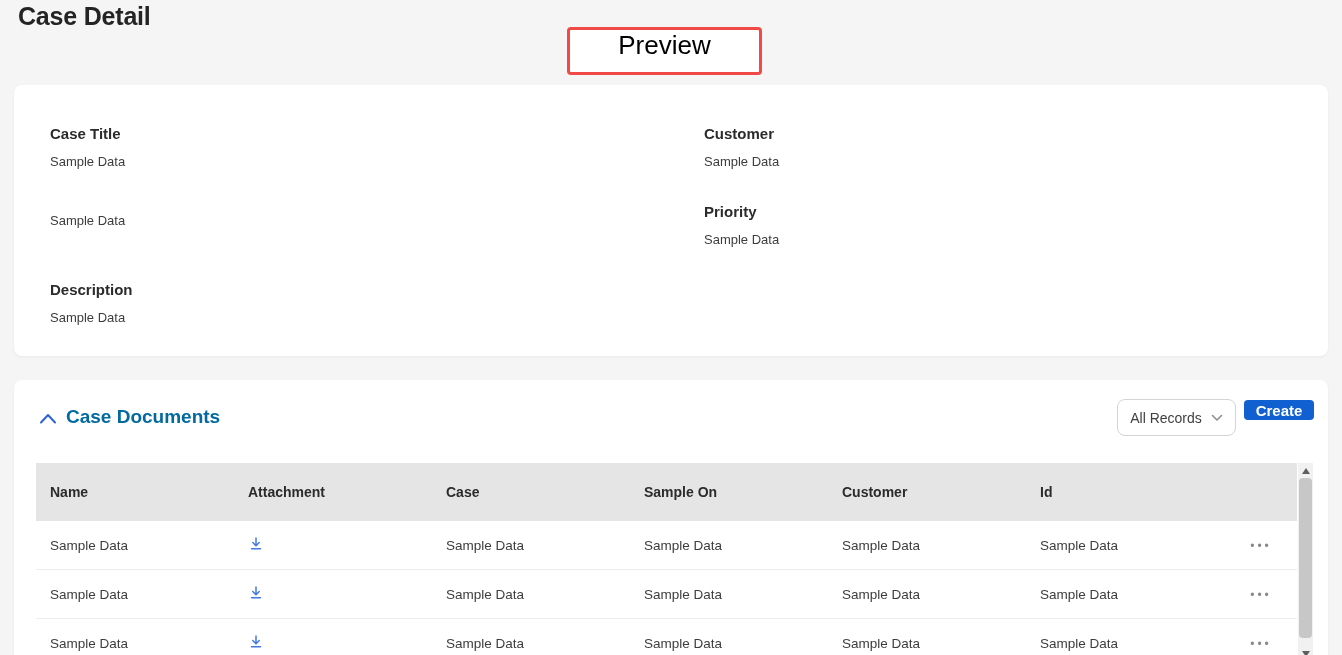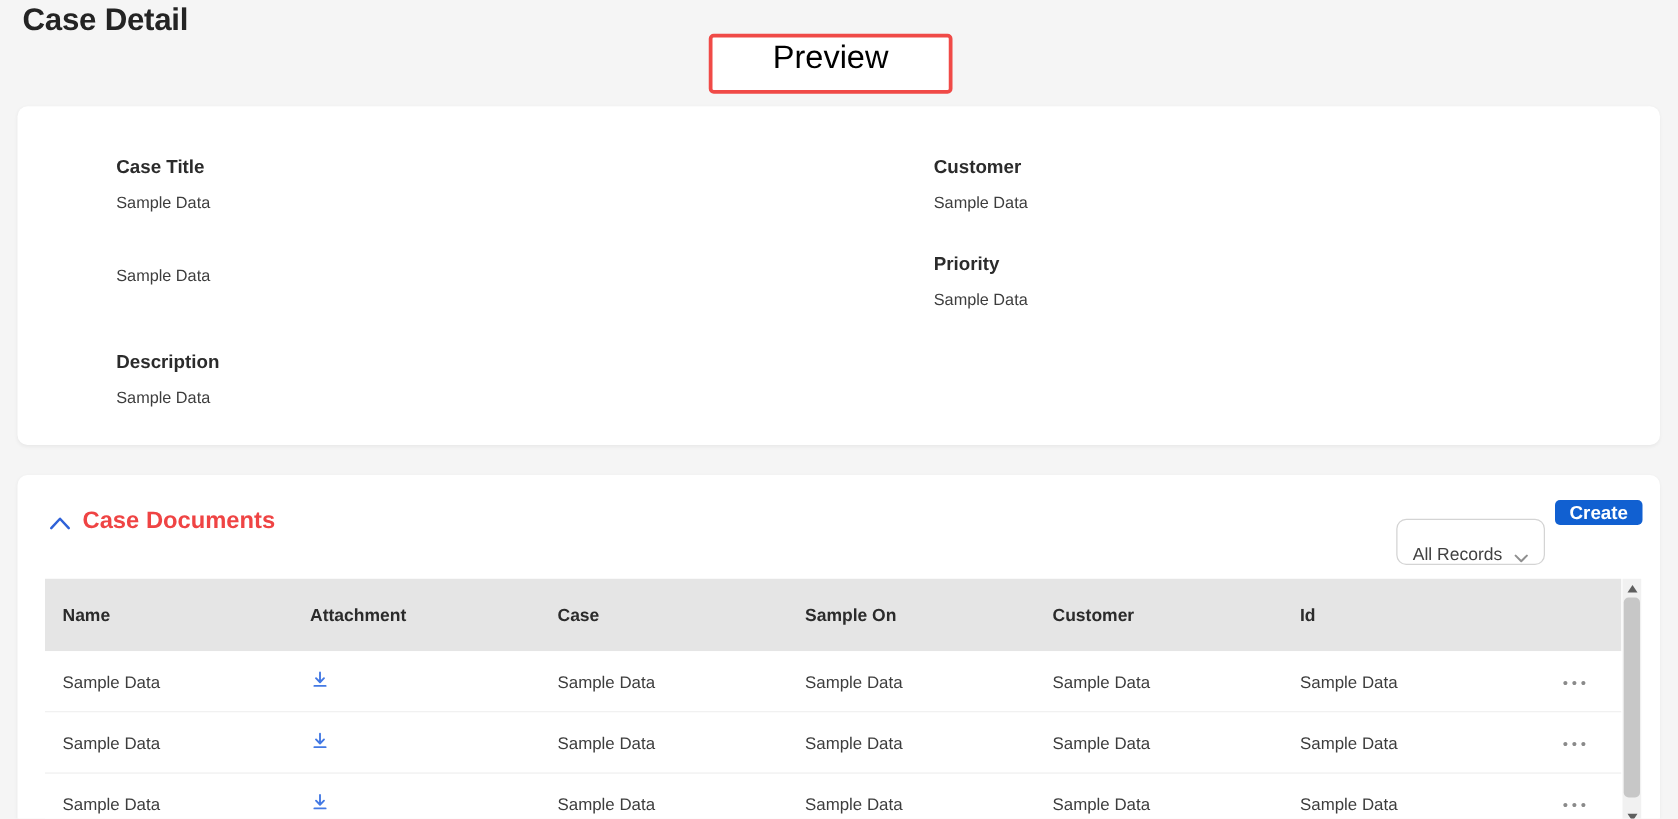--- a/index.html
+++ b/index.html
@@ -13,31 +13,31 @@
   .preview-badge{position:absolute;left:567px;top:27px;width:189px;height:42px;background:#ffffff;
                  border:3px solid #f04a47;border-radius:4px;display:flex;align-items:flex-start;
                  justify-content:center;font-size:26px;color:#000;}
 
   .card{position:absolute;left:14px;width:1314px;background:#ffffff;border-radius:8px;
         box-shadow:0 1px 3px rgba(0,0,0,0.05);box-sizing:border-box;}
   .detail-card{top:85px;height:271px;}
   .docs-card{top:380px;height:310px;}
 
   .fields-grid{display:grid;grid-template-columns:654px 1fr;padding:39px 36px 0 36px;}
-  .field{margin-bottom:32px;margin-left:43px;}
+  .field{margin-bottom:32px;}
   .field-label{font-size:15px;font-weight:700;color:#2b2b2b;line-height:19px;}
   .field-value{margin-top:11px;font-size:13px;color:#3d3d3d;line-height:16px;}
 
   .collapse-btn{position:absolute;left:22px;top:28px;width:24px;height:20px;background:none;
                 border:none;padding:0;cursor:pointer;display:flex;align-items:center;justify-content:center;}
-  .section-title{position:absolute;left:52px;top:26px;margin:0;font-size:19px;font-weight:700;color:#ef4444;}
+  .section-title{position:absolute;left:52px;top:26px;margin:0;font-size:19px;font-weight:700;color:#0369a1;}
 
   .dropdown{position:absolute;left:1103px;top:19px;width:119px;height:37px;border:1px solid #d4d4d4;
-            border-radius:8px;background:#fff;display:flex;align-items:flex-end;justify-content:center;
-            gap:9px;font-size:14px;color:#404040;cursor:pointer;box-sizing:border-box;margin-top:16px;}
+            border-radius:8px;background:#fff;display:flex;align-items:center;justify-content:center;
+            gap:9px;font-size:14px;color:#404040;cursor:pointer;box-sizing:border-box;}
   .create-btn{position:absolute;left:1230px;top:20px;width:70px;height:20px;background:#1160d1;
               color:#ffffff;font-weight:700;font-size:15px;border:none;border-radius:4px;cursor:pointer;}
 
   .table{position:absolute;left:22px;top:83px;width:1261px;}
   .thead{display:grid;grid-template-columns:198px 198px 198px 198px 198px 199px 72px;
          height:58px;background:#e5e5e5;align-items:center;}
   .th{padding-left:14px;font-size:14px;font-weight:700;color:#2b2b2b;}
   .tr{display:grid;grid-template-columns:198px 198px 198px 198px 198px 199px 72px;height:48px;
       align-items:center;border-bottom:1px solid #ededed;background:#fff;}
   .td{padding-left:14px;font-size:13.5px;color:#3d3d3d;}

